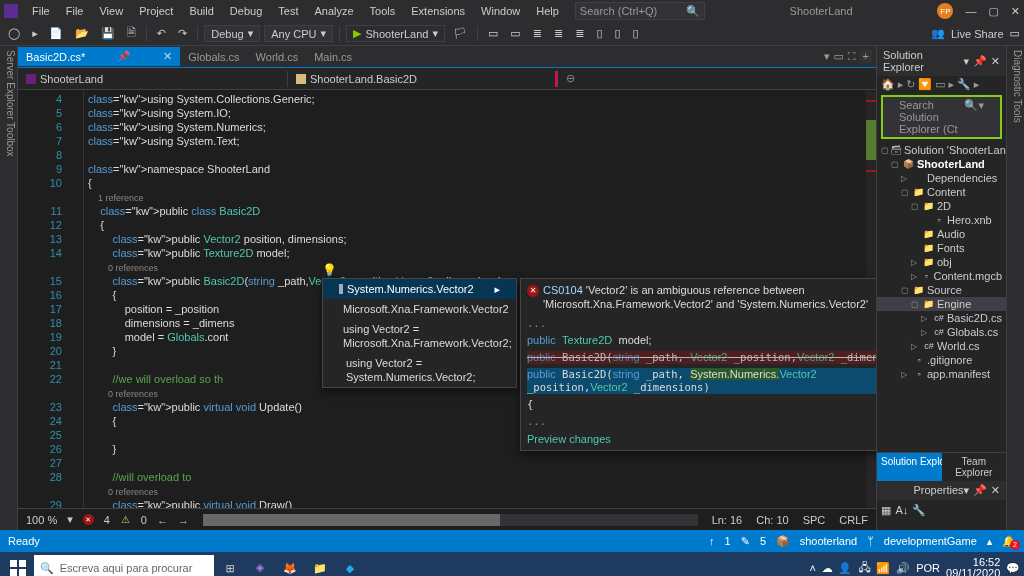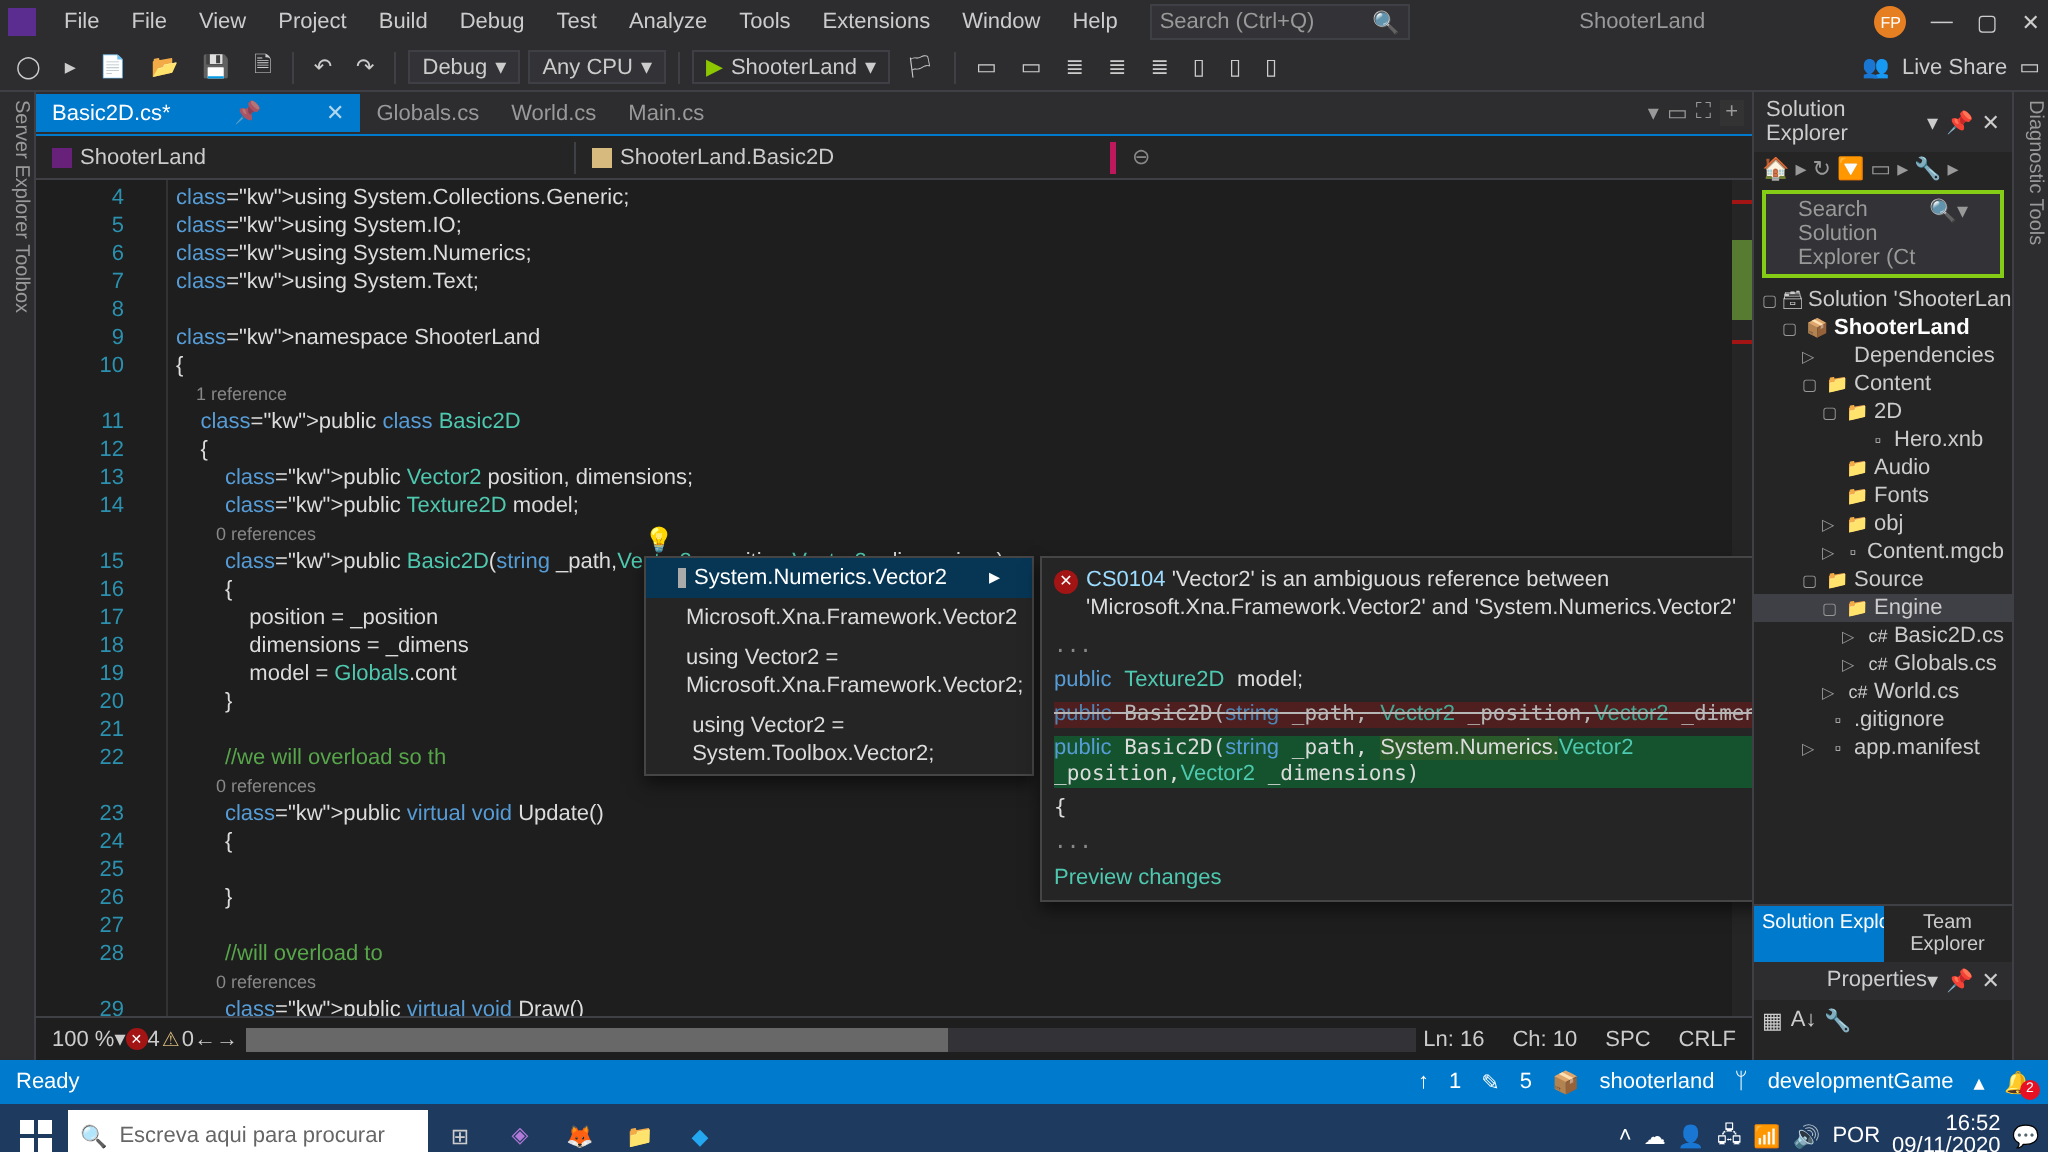--- a/index.html
+++ b/index.html
@@ -49,38 +49,38 @@
 .se-node { padding: 1px 4px; display: flex; align-items: center; gap: 2px; white-space: nowrap; }
 .se-node .exp { width: 10px; color: #999; font-size: 8px; }
 .se-node .icn { width: 12px; height: 12px; display: inline-flex; align-items: center; justify-content: center; font-size: 9px; }
 .se-node.selected { background: #3f3f46; }
 .se-tabs { display: flex; border-top: 1px solid #3f3f46; }
 .se-tabs .setab { flex: 1; padding: 3px 4px; font-size: 10px; text-align: center; }
 .se-tabs .setab.active { background: #007acc; color: #fff; white-space: nowrap; overflow: hidden;}
 .prop-panel { background: #252526; }
 .prop-header { background: #2d2d30; padding: 3px 6px; display: flex; justify-content: flex-end; }
 .prop-body { height: 30px; padding: 4px; display: flex; gap: 4px; }
-.status-bar-editor { height: 22px; background: #1e1e1e; border-top: 1px solid #3f3f46; display: flex; align-items: center; padding: 0 8px; gap: 0; color: #ccc; }
+.status-bar-editor { height: 22px; background: #1e1e1e; border-top: 1px solid #3f3f46; display: flex; align-items: center; padding: 0 8px; gap: 10px; color: #ccc; }
 .status-bar-editor .sb-right { margin-left: auto; display: flex; gap: 14px; }
 .status-bar-vs { height: 22px; background: #007acc; display: flex; align-items: center; padding: 0 8px; color: #fff; gap: 10px; }
 .status-bar-vs .sb-right { margin-left: auto; display: flex; gap: 10px; align-items: center; }
 .taskbar { height: 32px; background: #1e3a5f; display: flex; align-items: center; padding: 0 4px; gap: 2px; }
 .taskbar .tb-search { background: #fff; height: 26px; width: 180px; display: flex; align-items: center; padding: 0 6px; gap: 6px; color: #666; }
 .taskbar .tb-icon { width: 28px; height: 28px; display: flex; align-items: center; justify-content: center; }
 .taskbar .tb-tray { margin-left: auto; display: flex; align-items: center; gap: 6px; color: #fff; font-size: 10px; }
 
 .intellisense { position: absolute; left: 238px; top: 188px; background: #252526; border: 1px solid #454545; width: 195px; z-index: 10; box-shadow: 0 4px 8px rgba(0,0,0,0.5); }
 .intellisense .is-item { padding: 3px 16px; display: flex; align-items: center; gap: 4px; }
 .intellisense .is-item.selected { background: #073655; color: #fff; }
 .error-tooltip { position: absolute; left: 436px; top: 188px; background: #252526; border: 1px solid #454545; width: 410px; z-index: 10; padding: 4px 6px; box-shadow: 0 4px 8px rgba(0,0,0,0.5); }
 .error-tooltip .et-head { display: flex; align-items: flex-start; gap: 4px; }
 .error-tooltip .et-icon { width: 12px; height: 12px; background: #a31515; border-radius: 50%; color: #fff; font-size: 8px; display: flex; align-items: center; justify-content: center; flex-shrink: 0; margin-top: 2px; }
 .error-tooltip .et-code { font-family: Consolas, monospace; font-size: 10.5px; line-height: 13px; margin-top: 4px; }
 .error-tooltip .et-link { color: #4ec9b0; margin-top: 4px; }
-.hl-green { background: #14532d; }
+.hl-green { background: #0c4a6e; }
 .hl-red { background: #5a1e1e; text-decoration: line-through; opacity: 0.8; }
 .lightbulb { position: absolute; left: 238px; top: 173px; color: #d7ba7d; font-size: 12px; z-index: 11; }
 .err-circle { display: inline-flex; width: 11px; height: 11px; background: #a31515; border-radius: 50%; color: #fff; font-size: 7px; align-items: center; justify-content: center; }
 .warn-tri { display: inline-flex; width: 11px; height: 11px; color: #d7ba7d; font-size: 10px; align-items: center; justify-content: center; }
 .doctabs-right { margin-left: auto; display: flex; gap: 4px; padding-right: 4px; color: #999;}
 </style>
 </head>
 <body>
 
 <div class="titlebar">
@@ -236,21 +236,21 @@
               <div class="is-item">
                 <span style="width:4px;height:10px;background:transparent"></span>
                 <span>Microsoft.Xna.Framework.Vector2</span>
               </div>
               <div class="is-item">
                 <span style="width:4px;height:10px;background:transparent"></span>
                 <span>using Vector2 = Microsoft.Xna.Framework.Vector2;</span>
               </div>
               <div class="is-item">
                 <span style="width:4px;height:10px;background:transparent"></span>
-                <span>using Vector2 = System.Toolbox.Vector2;</span>
+                <span>using Vector2 = System.Numerics.Vector2;</span>
               </div>
             </div>
         </div>
 
         <div class="error-tooltip">
           <div class="et-head">
             <span class="et-icon">✕</span>
             <span><span style="color:#9cdcfe">CS0104</span> <span>'Vector2' is an ambiguous reference between 'Microsoft.Xna.Framework.Vector2' and 'System.Numerics.Vector2'</span></span>
           </div>
           <div class="et-code" style="color:#888;margin-top:6px;">...</div>

